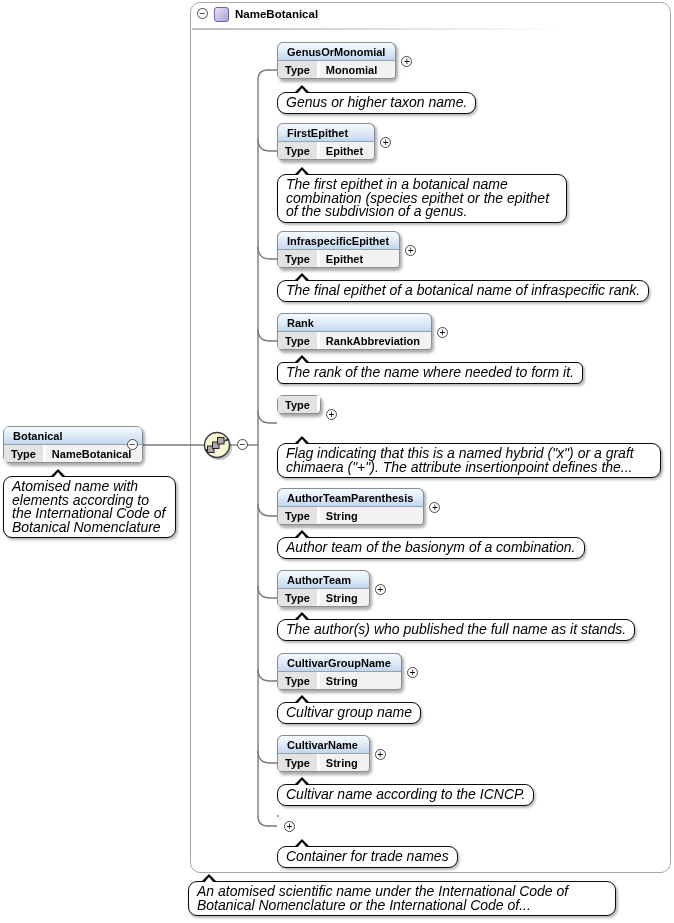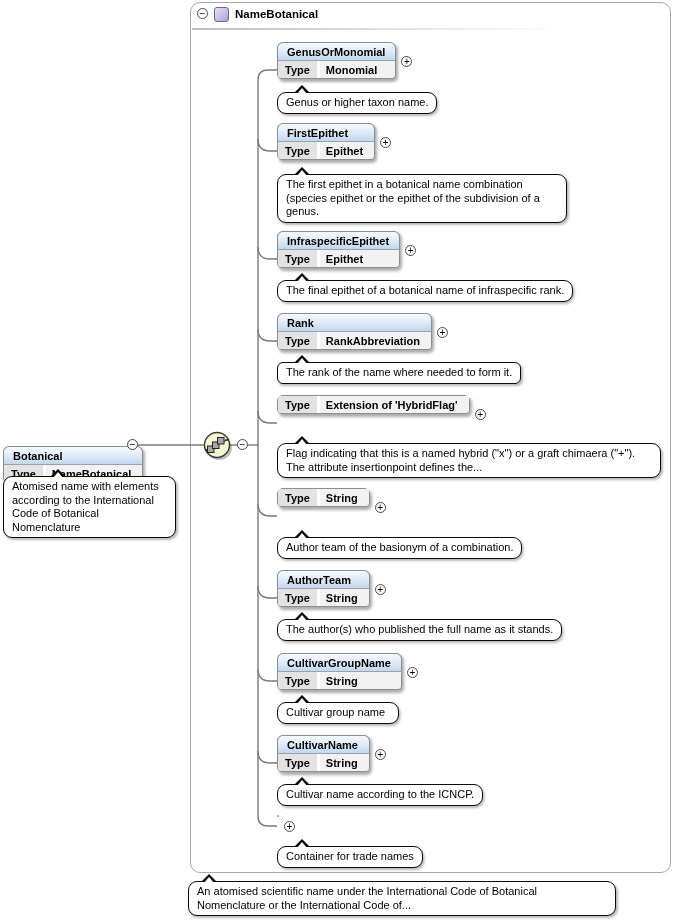--- a/index.html
+++ b/index.html
@@ -46,22 +46,22 @@
   .type-label{font-weight:bold; padding:2.5px 7px; background:#e3e3e3; margin-right:3px; white-space:nowrap;}
   .type-value{font-weight:bold; padding:2.5px 11px 2.5px 6px; background:#f2f2f2; flex:1; white-space:nowrap;}
   .element-box.single{border-radius:10px;}
   .element-box.single .el-title{border-bottom:none; border-radius:9px; padding:2.5px 13px;}
   .element-box .plus-icon{position:absolute; right:-17px; top:13px;}
   .element-box.single .plus-icon{top:5px;}
   
   .callout{
     position:absolute; width:max-content; max-width:410px; z-index:3;
     background:#fff; border:1.4px solid #0a0a0a; border-radius:9px;
-    padding:3px 8px; font-size:11px; line-height:13.5px;
-    box-shadow:1.5px 2px 2.5px rgba(0,0,0,0.28); --notch:16px;
+    padding:3px 8px; font-size:14px; line-height:13.5px;
+    box-shadow:1.5px 2px 2.5px rgba(0,0,0,0.28);font-style:italic; --notch:16px;
   }
   .callout::before{
     content:""; position:absolute; top:-8px; left:var(--notch); width:0; height:0;
     border-left:8px solid transparent; border-right:8px solid transparent;
     border-bottom:8.5px solid #0a0a0a;
   }
   .callout::after{
     content:""; position:absolute; top:-5px; left:calc(var(--notch) + 2.5px); width:0; height:0;
     border-left:5.5px solid transparent; border-right:5.5px solid transparent;
     border-bottom:6.5px solid #fff;
@@ -95,21 +95,21 @@
     <ellipse cx="219" cy="448" rx="13" ry="12" fill="rgba(0,0,0,0.25)"></ellipse>
     <circle cx="217" cy="445" r="12.5" fill="#f7f5d2" stroke="#3a3a3a" stroke-width="1.4"></circle>
     <path d="M206,450 L229,439" stroke="#333" stroke-width="1.2" fill="none"></path>
     <path d="M205,450 h4 M225,440 h4" stroke="#222" stroke-width="1.2"></path>
     <rect x="207.5" y="446" width="6.5" height="6.5" fill="#a9a9a9" stroke="#222" stroke-width="1"></rect>
     <rect x="212.5" y="442" width="6.5" height="6.5" fill="#a9a9a9" stroke="#222" stroke-width="1"></rect>
     <rect x="217.5" y="437.5" width="6.5" height="6.5" fill="#a9a9a9" stroke="#222" stroke-width="1"></rect>
   </g>
 </svg>
 
-<div class="element-box" style="left:3px; top:446px;">
+<div class="element-box" style="left:3px; top:426px;border-radius:7px;">
   <div class="el-title">Botanical</div>
   <div class="el-type">
     <span class="type-label">Type</span>
     <span class="type-value">NameBotanical</span>
   </div>
 </div>
 <span class="round-btn" style="left:127px; top:439px;">−</span>
 <span class="round-btn" style="left:237px; top:439px;">−</span>
 <div class="callout" style="left:3px; top:476px; width:155px; --notch:46px;">Atomised name with elements according to the International Code of Botanical Nomenclature</div>
 
@@ -149,27 +149,27 @@
     <span class="type-label">Type</span>
     <span class="type-value">RankAbbreviation</span>
   </div>
   <span class="round-btn plus-icon">+</span>
 </div>
 <div class="callout" style="left:277px; top:362px;border-radius:6px;">The rank of the name where needed to form it.</div>
 
 <div class="element-box" style="left:277px; top:395px;">
   <div class="el-type">
     <span class="type-label">Type</span>
-    <span class="type-value">Extension of 'HybridFlag'</span>
   </div>
   <span class="round-btn plus-icon">+</span>
 </div>
 <div class="callout" style="left:277px; top:443px; width:366px;">Flag indicating that this is a named hybrid ("x") or a graft chimaera ("+"). The attribute insertionpoint defines the...</div>
 
 <div class="element-box" style="left:277px; top:488px;">
+  <div class="el-title">AuthorTeamParenthesis</div>
   <div class="el-type">
     <span class="type-label">Type</span>
     <span class="type-value">String</span>
   </div>
   <span class="round-btn plus-icon">+</span>
 </div>
 <div class="callout" style="left:277px; top:537px;">Author team of the basionym of a combination.</div>
 
 <div class="element-box" style="left:277px; top:570px;">
   <div class="el-title">AuthorTeam</div>

